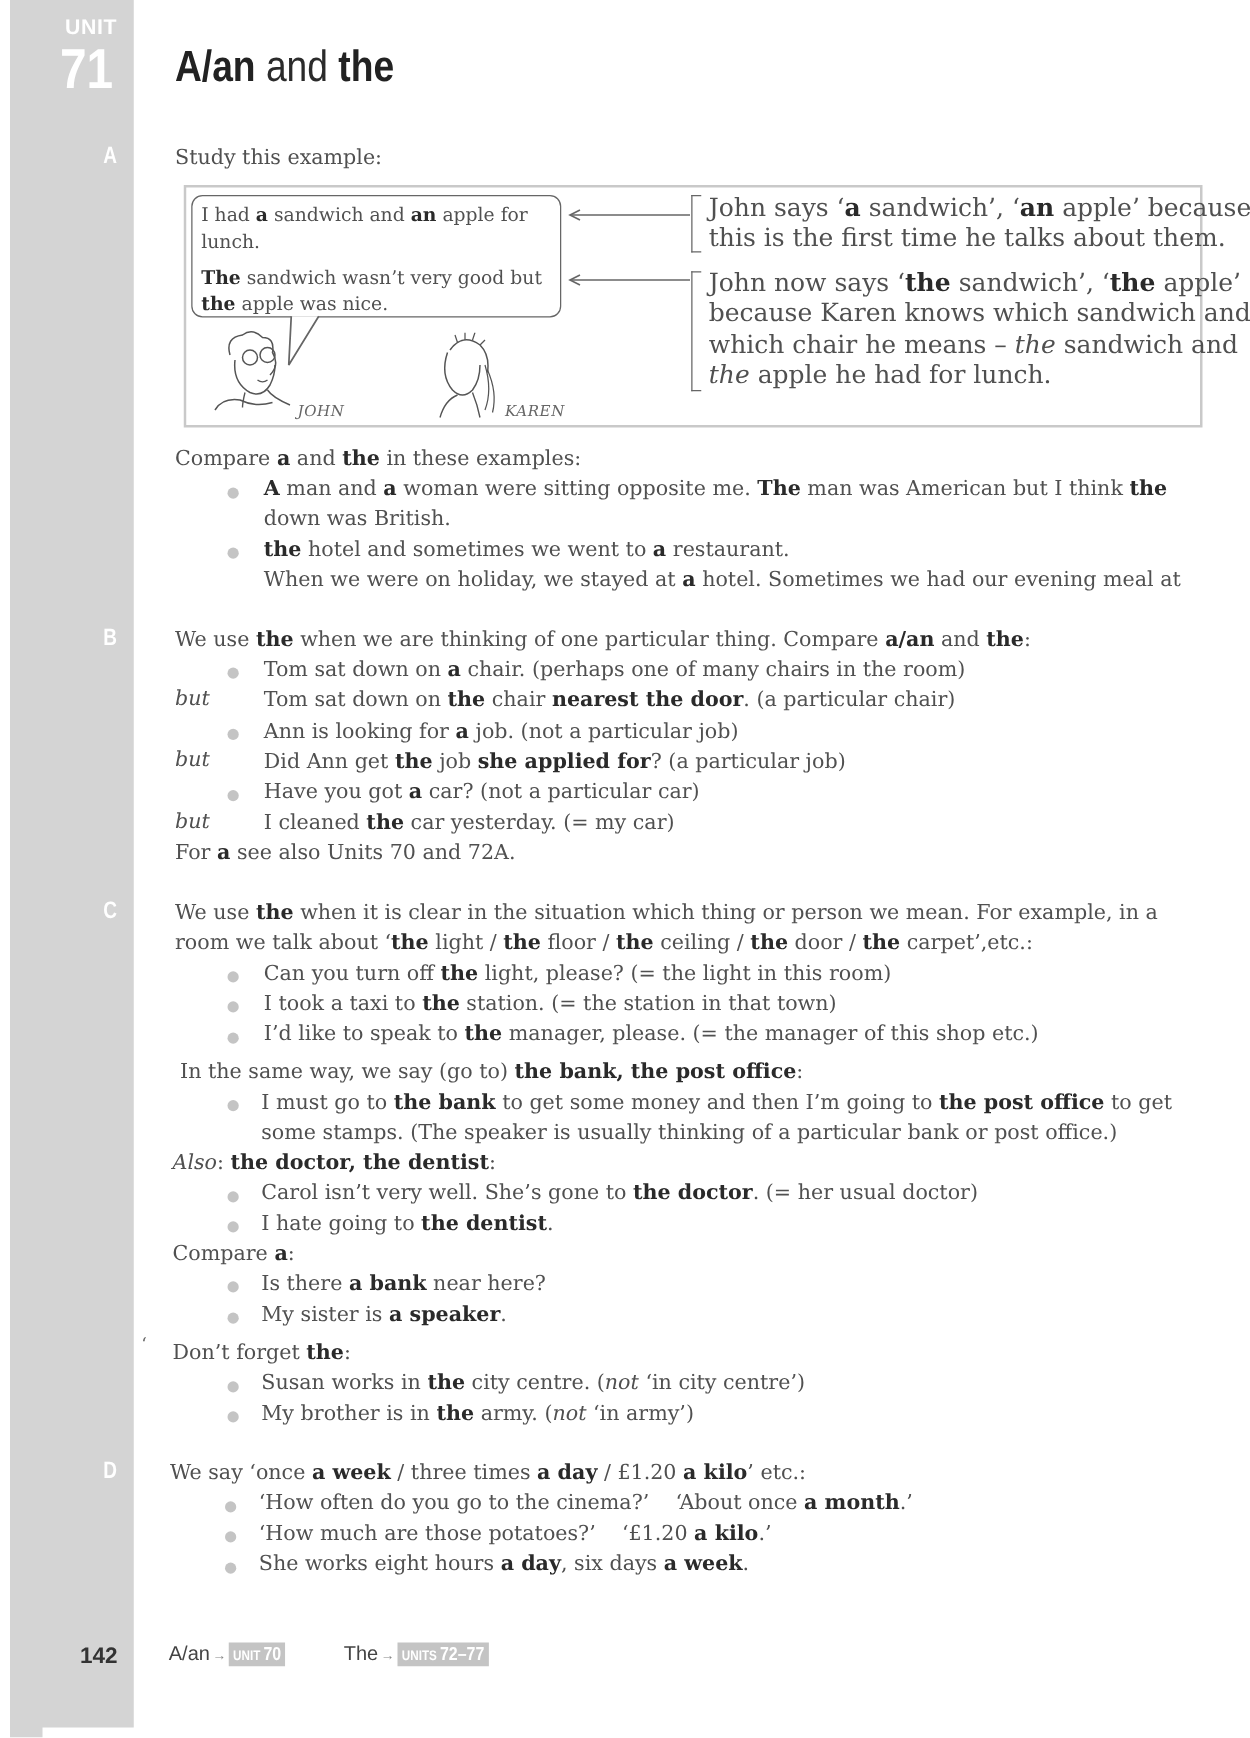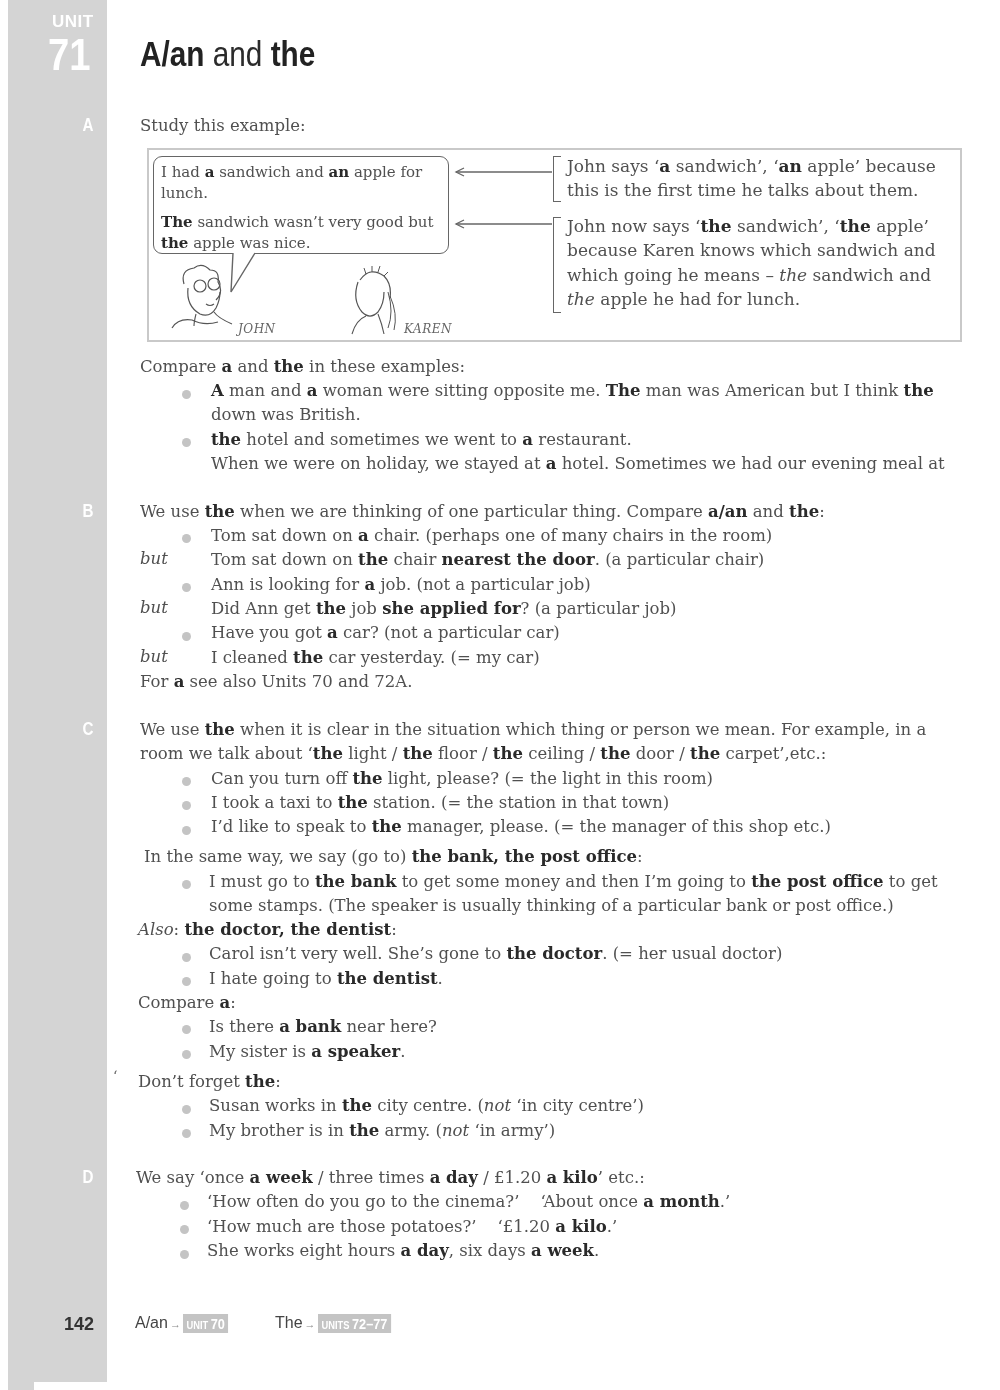--- a/index.html
+++ b/index.html
@@ -43,21 +43,21 @@
   .bubble {
     position: absolute; left: 153px; top: 156px; width: 296px; height: 98px;
     border: 1.4px solid #666; border-radius: 9px; box-sizing: border-box; background: #fff;
   }
   .bubble-txt { font-size: 15px; line-height: 22px; color: #505050; }
   .bubble-txt b { color: #2a2a2a; }
   .bracket {
     position: absolute; border-left: 1.4px solid #666; border-top: 1.4px solid #666; border-bottom: 1.4px solid #666;
     width: 7px;
   }
-  .expl { position: absolute; font-size: 17px; line-height: 24.4px; color: #505050; white-space: nowrap; }
+  .expl { position: absolute; font-size: 20px; line-height: 24.4px; color: #505050; white-space: nowrap; }
   .expl b { color: #2a2a2a; }
   .char-label { position: absolute; font-style: italic; font-size: 12px; color: #666; letter-spacing: 0.5px; }
   .footer-page {
     position: absolute; left: 64px; top: 1314px; font-family: "Liberation Sans", sans-serif;
     font-weight: bold; font-size: 18px; color: #333;
   }
   .footer-link { position: absolute; top: 1314px; font-family: "Liberation Sans", sans-serif; font-size: 16px; color: #444; white-space: nowrap; }
   .footer-link .arrow { font-size: 11px; color: #888; margin: 0 2px; }
   .footer-badge {
     display: inline-block; background: #c4c4c4; color: #fff; font-weight: bold; font-size: 15px;
@@ -123,21 +123,21 @@
 </svg>
 <div class="bracket" style="left:553px; top:156px; height:44px;"></div>
 <div class="bracket" style="left:553px; top:217px; height:94px;"></div>
 <div class="expl" style="left:567px; top:154px;">
   <div><span style="white-space: pre;">John says ‘</span><b style="white-space: pre;">a</b><span style="white-space: pre;"> sandwich’, ‘</span><b style="white-space: pre;">an</b><span style="white-space: pre;"> apple’ because</span></div>
   <div><span style="white-space: pre;">this is the first time he talks about them.</span></div>
 </div>
 <div class="expl" style="left:567px; top:214px;">
   <div><span style="white-space: pre;">John now says ‘</span><b style="white-space: pre;">the</b><span style="white-space: pre;"> sandwich’, ‘</span><b style="white-space: pre;">the</b><span style="white-space: pre;"> apple’</span></div>
   <div><span style="white-space: pre;">because Karen knows which sandwich and</span></div>
-  <div><span style="white-space: pre;">which going he means – </span><i style="white-space: pre;">the</i><span style="white-space: pre;"> sandwich and</span></div>
+  <div><span style="white-space: pre;">which chair he means – </span><i style="white-space: pre;">the</i><span style="white-space: pre;"> sandwich and</span></div>
   <div><i style="white-space: pre;">the</i><span style="white-space: pre;"> apple he had for lunch.</span></div>
 </div>
 
 <div class="txt" style="left:140px; top:355px;"><span style="white-space: pre;">Compare </span><b style="white-space: pre;">a</b><span style="white-space: pre;"> and </span><b style="white-space: pre;">the</b><span style="white-space: pre;"> in these examples:</span></div>
 <span class="bullet" style="left:182px; top:390px;"></span>
 <div class="txt" style="left:211px; top:379px;">
   <div><b style="white-space: pre;">A</b><span style="white-space: pre;"> man and </span><b style="white-space: pre;">a</b><span style="white-space: pre;"> woman were sitting opposite me. </span><b style="white-space: pre;">The</b><span style="white-space: pre;"> man was American but I think </span><b style="white-space: pre;">the</b></div>
   <div><span style="white-space: pre;">down was British.</span></div>
 </div>
 <span class="bullet" style="left:182px; top:438px;"></span>

